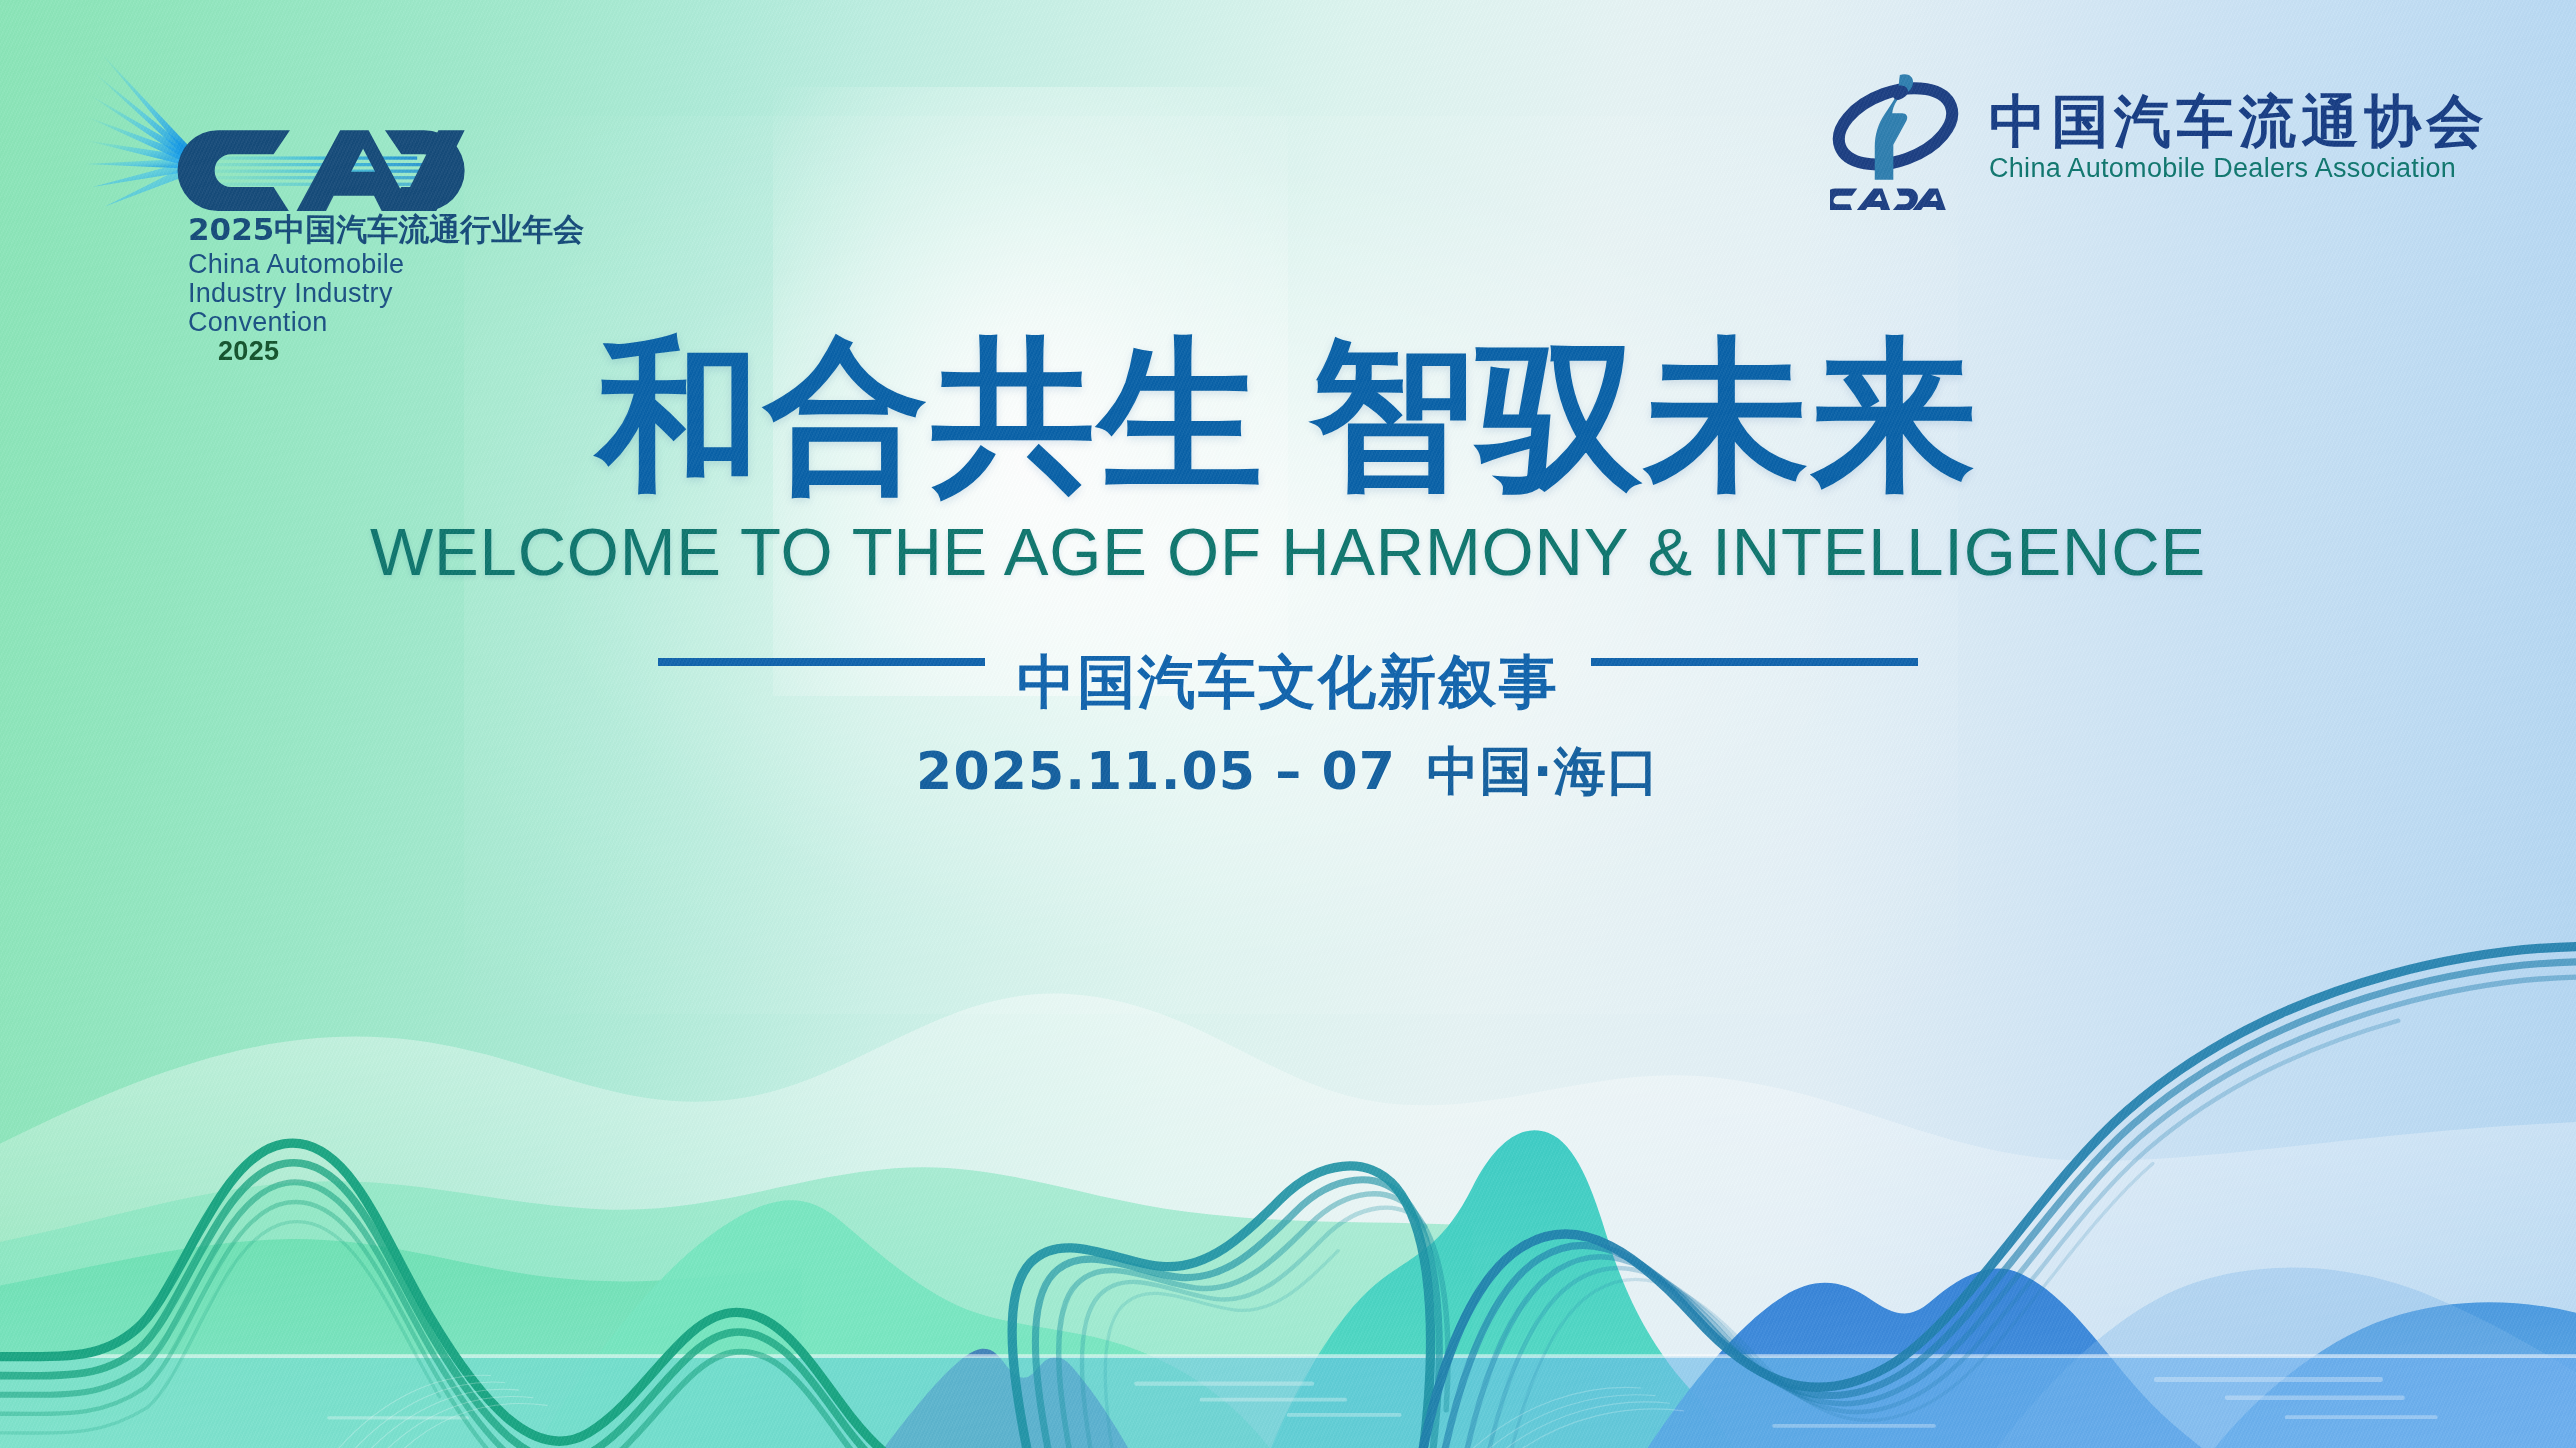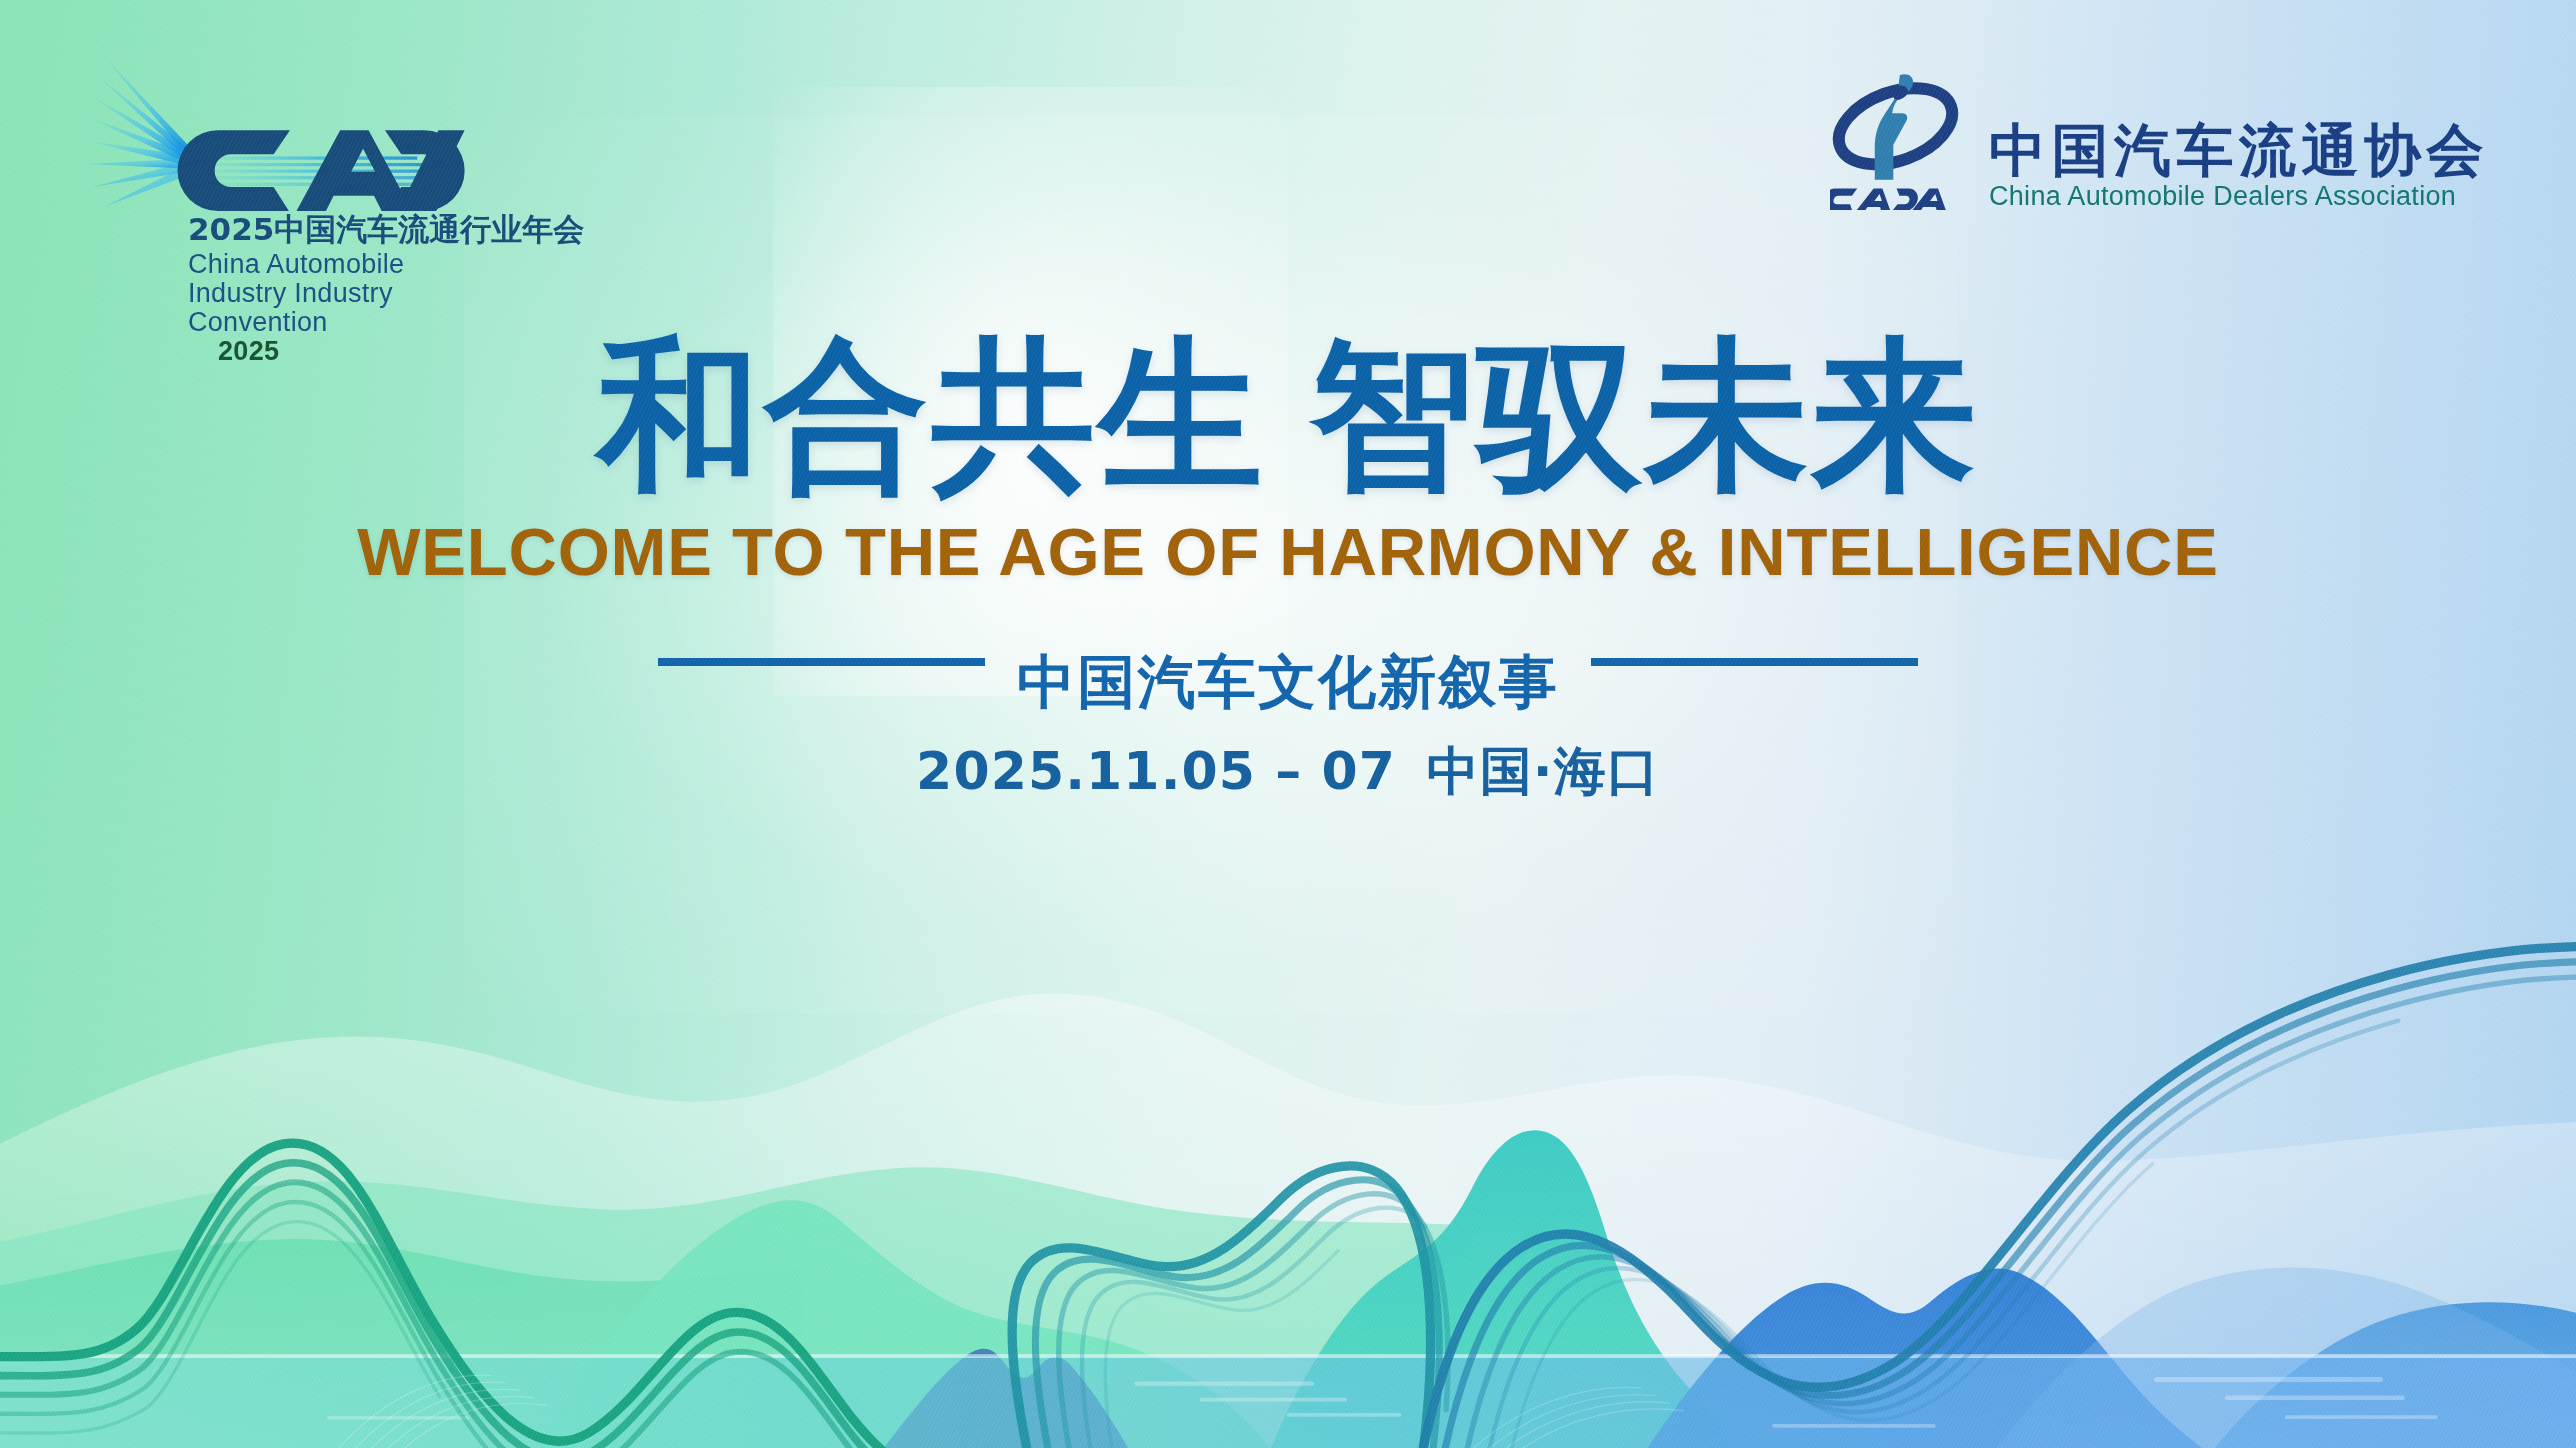--- a/index.html
+++ b/index.html
@@ -101,21 +101,21 @@
     height: 284px;
   }
   .logo-cada-event .rays { position: absolute; left: 0; top: 0; width: 100%; height: 100%; }
   .logo-cada-event .marks { position: absolute; left: 0; top: 0; width: 100%; height: 100%; }
 
   .logo-assoc {
     position: absolute;
     right: 87px;
     top: 65px;
     display: flex;
-    align-items: flex-end;
+    align-items: center;
     gap: 28px;
   }
   .logo-assoc-mark { width: 131px; height: 145px; flex: none; }
   .logo-assoc-text { display: flex; flex-direction: column; gap: 4.4px; }
   .assoc-cn {
     font-size: 57px;
     font-weight: 700;
     color: #173d84;
     letter-spacing: 5.5px;
     line-height: 1.0;
@@ -147,22 +147,22 @@
     letter-spacing: 3.3px;
     line-height: 1.08;
     white-space: nowrap;
     font-family: "DejaVu Sans", "Liberation Sans", sans-serif;
     text-shadow: 0 3.3px 8.7px rgba(10,70,140,0.13);
   }
   .hero-title .gap { display: inline-block; width: 44px; }
   .hero-sub-en {
     margin-top: 14px;
     font-size: 67px;
-    font-weight: 700;
-    color: #a16207;
+    font-weight: 400;
+    color: #0f766e;
     letter-spacing: 0.8px;
     line-height: 1.0;
     white-space: nowrap;
     font-family: "Liberation Sans", sans-serif;
     text-shadow: 0 2.2px 4.9px rgba(10,70,140,0.12);
   }
   .hero-sub-cn-row {
     margin-top: 28px;
     display: flex;
     align-items: center;

